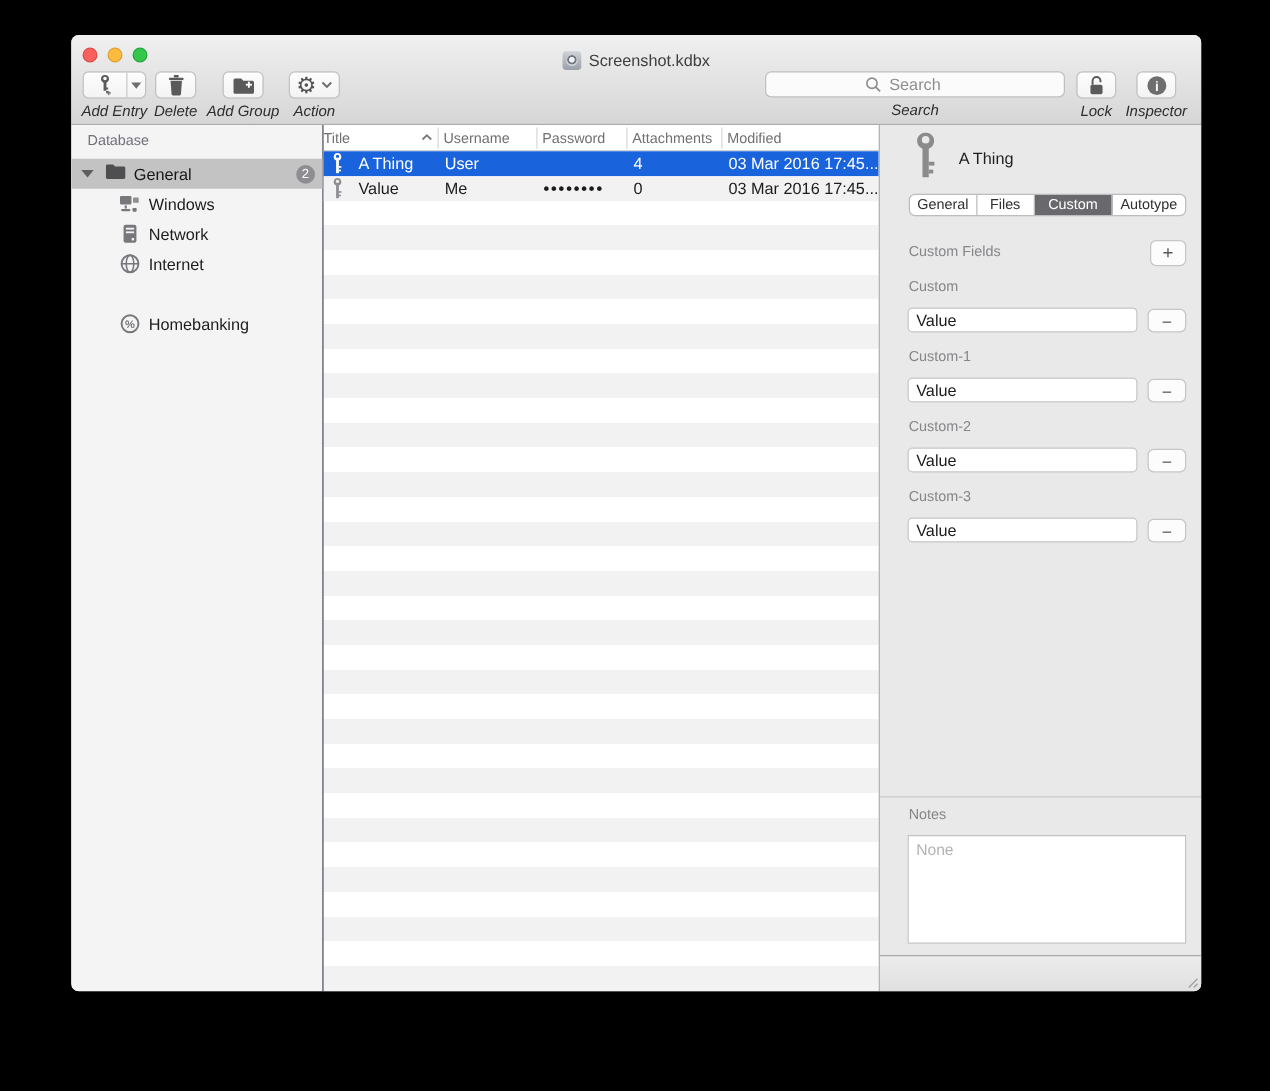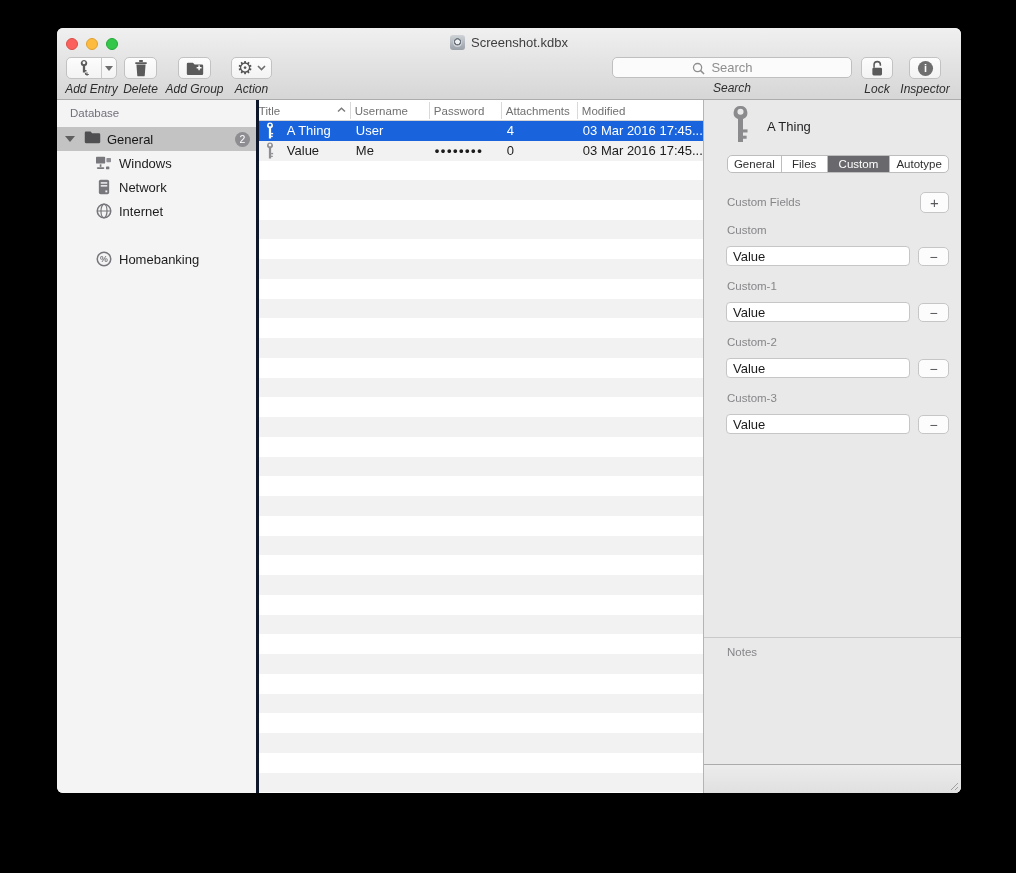--- a/index.html
+++ b/index.html
@@ -9,21 +9,21 @@
           background:#ececec;overflow:hidden;box-shadow:0 10px 30px rgba(0,0,0,.6);}
 
   
   .header{position:absolute;left:0;top:0;width:904px;height:72px;
           background:linear-gradient(#f0f0f0,#d6d6d6);border-bottom:1px solid #acacac;}
   .titlebar{position:absolute;left:0;top:0;width:100%;height:28px;}
   .traffic{position:absolute;top:10px;width:12px;height:12px;border-radius:50%;}
   .t-red{left:9px;background:#fc605c;border:.5px solid #d94f48;}
   .t-yellow{left:29px;background:#fdbc40;border:.5px solid #dfa133;}
   .t-green{left:49px;background:#34c749;border:.5px solid #25a83a;}
-  .titlewrap{position:absolute;left:0;top:0;width:100%;height:28px;display:flex;align-items:center;justify-content:center;gap:6px;}
+  .titlewrap{position:absolute;left:0;top:0;width:100%;height:28px;display:flex;align-items:flex-end;justify-content:center;gap:6px;}
   .doc-icon{width:15px;height:15px;border-radius:3px;background:linear-gradient(#cfd3d8,#9aa0a8);
             display:flex;align-items:center;justify-content:center;}
   .doc-icon span{display:block;width:9px;height:9px;border-radius:50%;background:radial-gradient(circle at 50% 42%,#eef1f4 0 2px,#6d747d 2.6px 3.4px,#cfd3d8 4px);}
   .wtitle{font-size:13px;color:#3e3e3e;}
 
   .toolbar{position:absolute;left:0;top:28px;width:100%;height:44px;}
   .tb-item{position:absolute;top:1px;height:42px;display:flex;flex-direction:column;align-items:center;}
   .tb-btn{height:22px;border:1px solid #c2c2c2;border-radius:5px;background:linear-gradient(#fdfdfd,#f3f3f3);
           display:flex;align-items:center;justify-content:center;color:#5a5a5a;}
   .tb-label{margin-top:3px;font-size:12px;color:#2d2d2d;white-space:nowrap;line-height:14px;font-style:italic;}
@@ -40,21 +40,21 @@
   .searchfield{position:relative;width:240px;height:21px;border:1px solid #bfbfbf;border-radius:5px;background:#fbfbfb;}
   .searchfield input{position:absolute;inset:0;border:none;background:transparent;outline:none;
        text-align:center;font-size:13px;color:#333;}
   .searchfield input::placeholder{color:#8e8e8e;}
   .mag{position:absolute;left:calc(50% - 40px);top:3px;pointer-events:none;}
   .ti-lock{left:800px;width:40px;}      .ti-lock .tb-btn{width:32px;}
   .ti-inspector{left:838px;width:60px;} .ti-inspector .tb-btn{width:32px;}
 
   
   .content{position:absolute;left:0;top:72px;width:904px;height:693px;display:flex;}
-  .sidebar{position:relative;width:208px;height:100%;background:#f4f4f5;border-right:3px solid #0f172a;}
+  .sidebar{position:relative;width:208px;height:100%;background:#f4f4f5;border-right:1px solid #0f172a;}
   .sb-header{position:absolute;left:13px;top:7px;font-size:11.5px;color:#70707a;}
   .sb-root{position:absolute;left:0;top:27px;width:100%;height:24px;background:#c3c3c4;
            display:flex;align-items:center;}
   .disclosure{margin-left:8px;width:0;height:0;border-left:5px solid transparent;border-right:5px solid transparent;border-top:6px solid #5f5f5f;}
   .sb-root .txt{margin-left:6px;font-size:13px;color:#161616;}
   .badge{position:absolute;right:6px;top:4.5px;min-width:15px;height:15px;border-radius:8px;background:#8d8d92;
          color:#fff;font-size:10.5px;display:flex;align-items:center;justify-content:center;padding:0 4px;}
   .sb-item{position:absolute;left:0;width:100%;height:24px;display:flex;align-items:center;}
   .sb-item .ic{margin-left:38px;width:17px;display:flex;justify-content:center;}
   .sb-item .txt{margin-left:7px;font-size:13px;color:#1c1c1c;}
@@ -366,20 +366,21 @@
           </div>
 
         <div class="f-label" style="top:292px">Custom-3</div>
         <input class="f-input" style="top: 314px;" value="Value">
         <div class="minus-btn" style="top:315px">
             <span>−</span>
           </div>
 
         <div class="notes-sep"></div>
         <div class="notes-label">Notes</div>
+        <textarea class="notes-area" placeholder="None" style=""></textarea>
 
         <div class="insp-footer">
           <svg class="grip" width="11" height="11" viewBox="0 0 11 11">
               <line x1="3" y1="10" x2="10" y2="3" stroke="#9f9f9f" stroke-width="1"></line>
               <line x1="7" y1="10" x2="10" y2="7" stroke="#9f9f9f" stroke-width="1"></line>
             </svg>
         </div>
       </div>
 
     </div>

